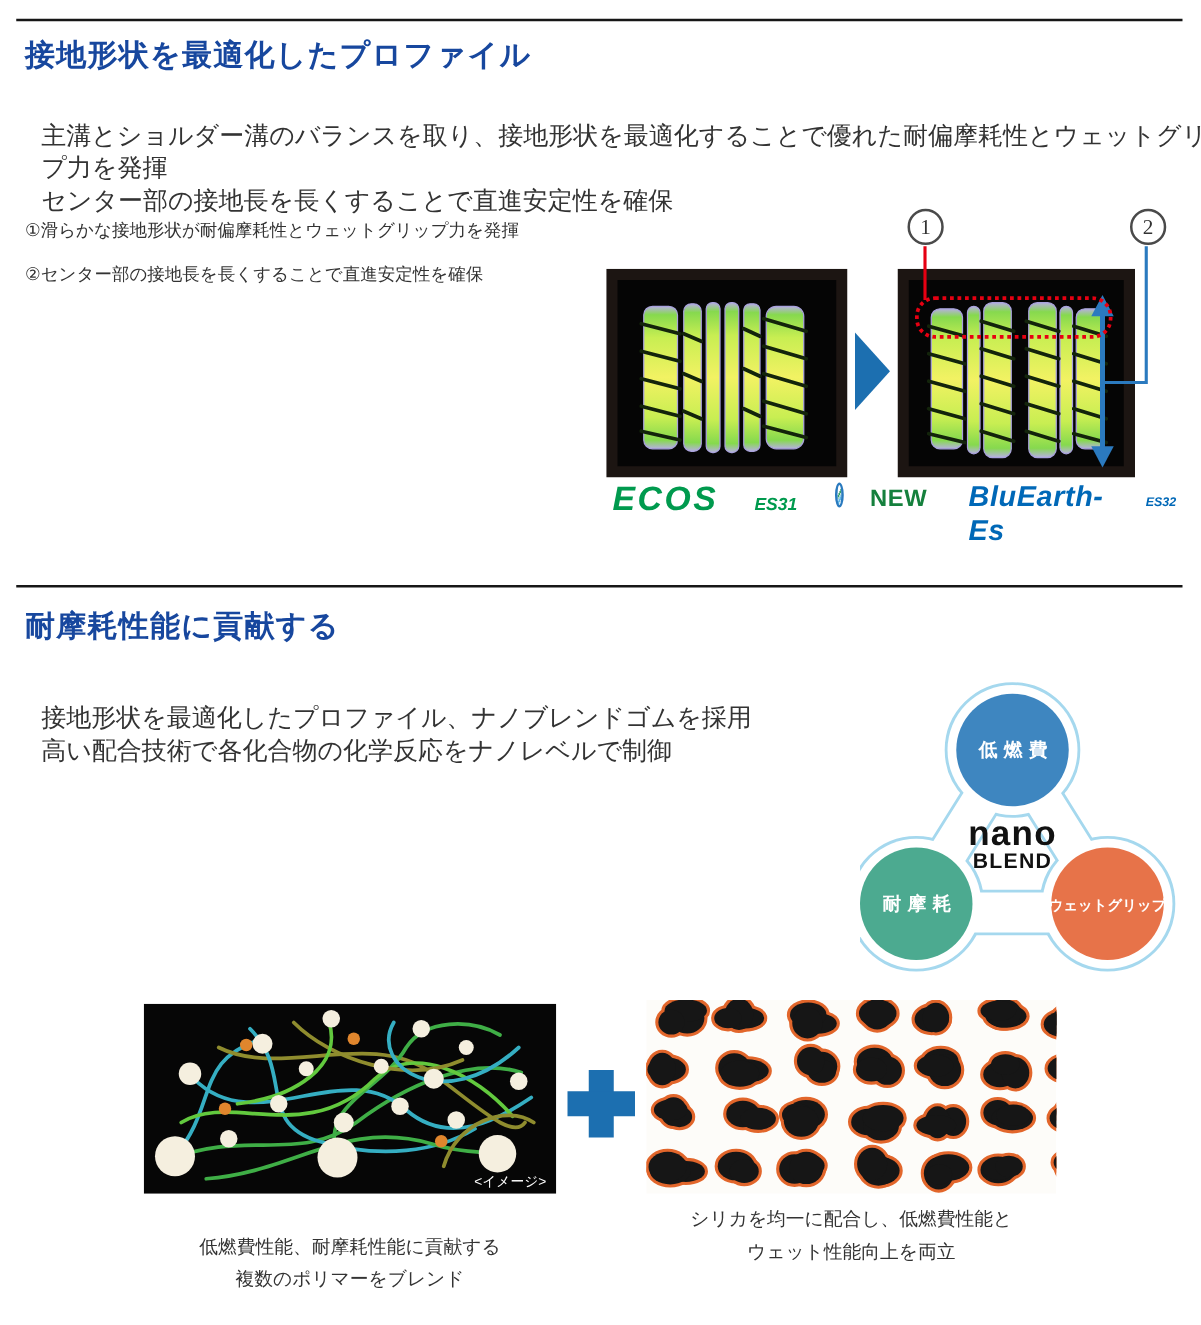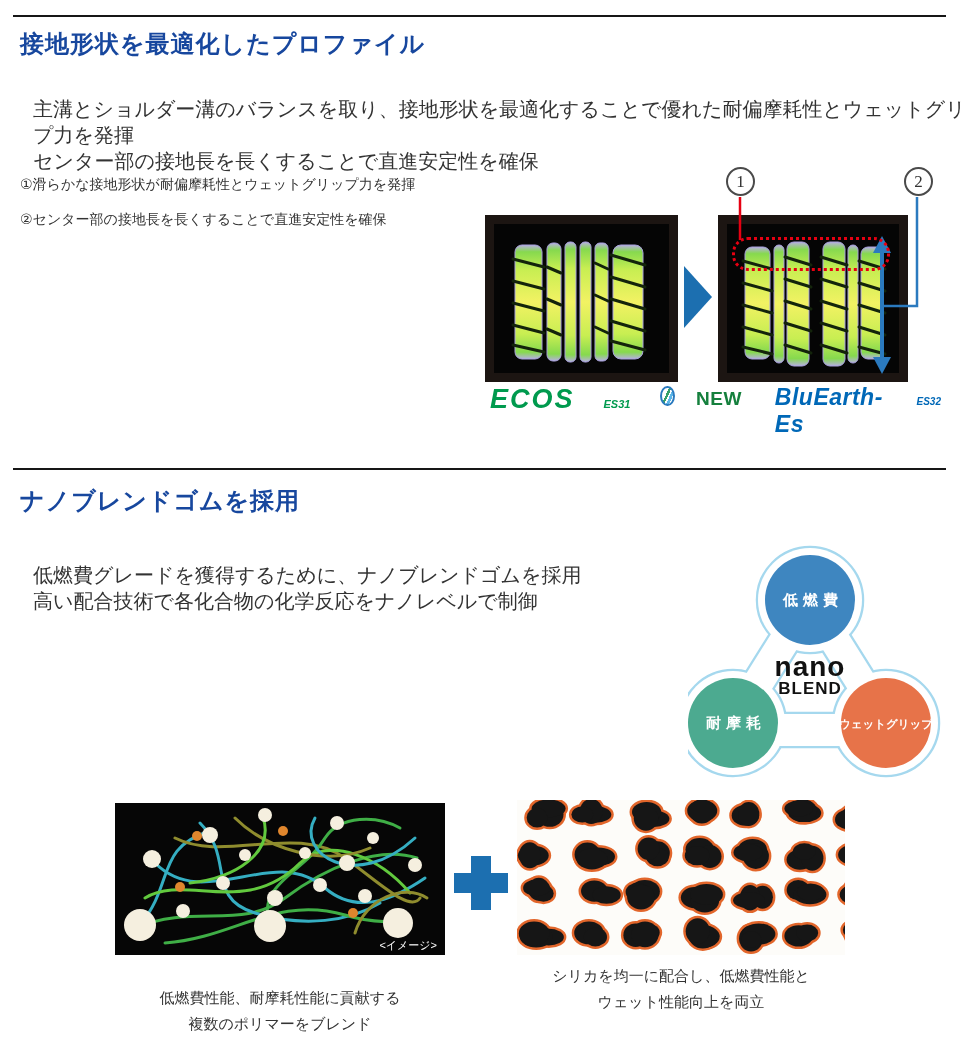--- a/index.html
+++ b/index.html
@@ -16,21 +16,21 @@
     position:absolute;width:25px;height:25px;border:2px solid #4a4a4a;border-radius:50%;
     background:#fff;display:flex;align-items:center;justify-content:center;
     font-size:17px;color:#333;font-family:"Liberation Serif","DejaVu Serif",serif;
   }
   .dotted-box{
     position:absolute;left:732px;top:237px;width:152px;height:28px;
     border:3px dotted #e60012;border-radius:16px;z-index:5;
   }
   .logo-row{position:absolute;display:flex;align-items:baseline;justify-content:center;gap:24px;}
   .ecos-brand{color:#009a4e;font-weight:bold;font-style:italic;font-size:27px;letter-spacing:2px;}
-  .ecos-model{color:#009a4e;font-weight:bold;font-style:italic;font-size:11px;margin-left:5px;}
+  .ecos-model{color:#009a4e;font-weight:bold;font-style:italic;font-size:14px;margin-left:5px;}
   .eco-badge{
     position:relative;top:-2px;display:inline-block;width:24px;height:16px;margin-left:6px;border-radius:50%;
     border:2px solid #2a7abf;
     background:linear-gradient(115deg,#ffffff 38%,#35a06a 38%,#35a06a 52%,#ffffff 52%,#ffffff 62%,#5fb7e8 62%,#5fb7e8 78%,#ffffff 78%);
   }
   .new-tag{color:#15803d;font-weight:bold;font-size:19px;letter-spacing:0.5px;}
   .be-brand{color:#0068b7;font-weight:bold;font-style:italic;font-size:23px;margin-left:9px;letter-spacing:0.5px;}
   .be-model{color:#0068b7;font-weight:bold;font-style:italic;font-size:10px;margin-left:4px;}
   .caption{position:absolute;text-align:center;font-size:15px;line-height:26px;color:#333;top:963px;}
   .plusbar{position:absolute;background:#1c6fb0;}
@@ -164,24 +164,24 @@
     <span class="eco-badge"></span>
   </div>
   <div class="logo-row" style="left:696px;top:384px;width:245px;">
     <span class="new-tag">NEW</span>
     <span class="be-brand">BluEarth-Es</span>
     <span class="be-model">ES32</span>
   </div>
 
   <div class="rule" style="top:468px;"></div>
 
-  <h2 class="sec-title" style="top:485px;margin:0;">ナノブレンドゴムを採用</h2>
+  <h2 class="sec-title" style="top:485px;margin:0;">耐摩耗性能に貢献する</h2>
 
   <div class="body-text" style="top:562px;">
-    <div>低燃費グレードを獲得するために、ナノブレンドゴムを採用</div>
+    <div>接地形状を最適化したプロファイル、ナノブレンドゴムを採用</div>
     <div>高い配合技術で各化合物の化学反応をナノレベルで制御</div>
   </div>
 
   <svg class="abs" style="left:688px;top:545px;" width="272" height="245" viewBox="0 0 272 245">
 
     <g stroke="#a5d8ee" stroke-width="4.5" fill="#ffffff">
       <circle cx="122" cy="55" r="52"></circle>
       <circle cx="45" cy="178" r="52"></circle>
       <circle cx="198" cy="178" r="52"></circle>
       <rect x="8.5" y="101.5" width="150" height="30" rx="15" transform="rotate(122 83.5 116.5)"></rect>

